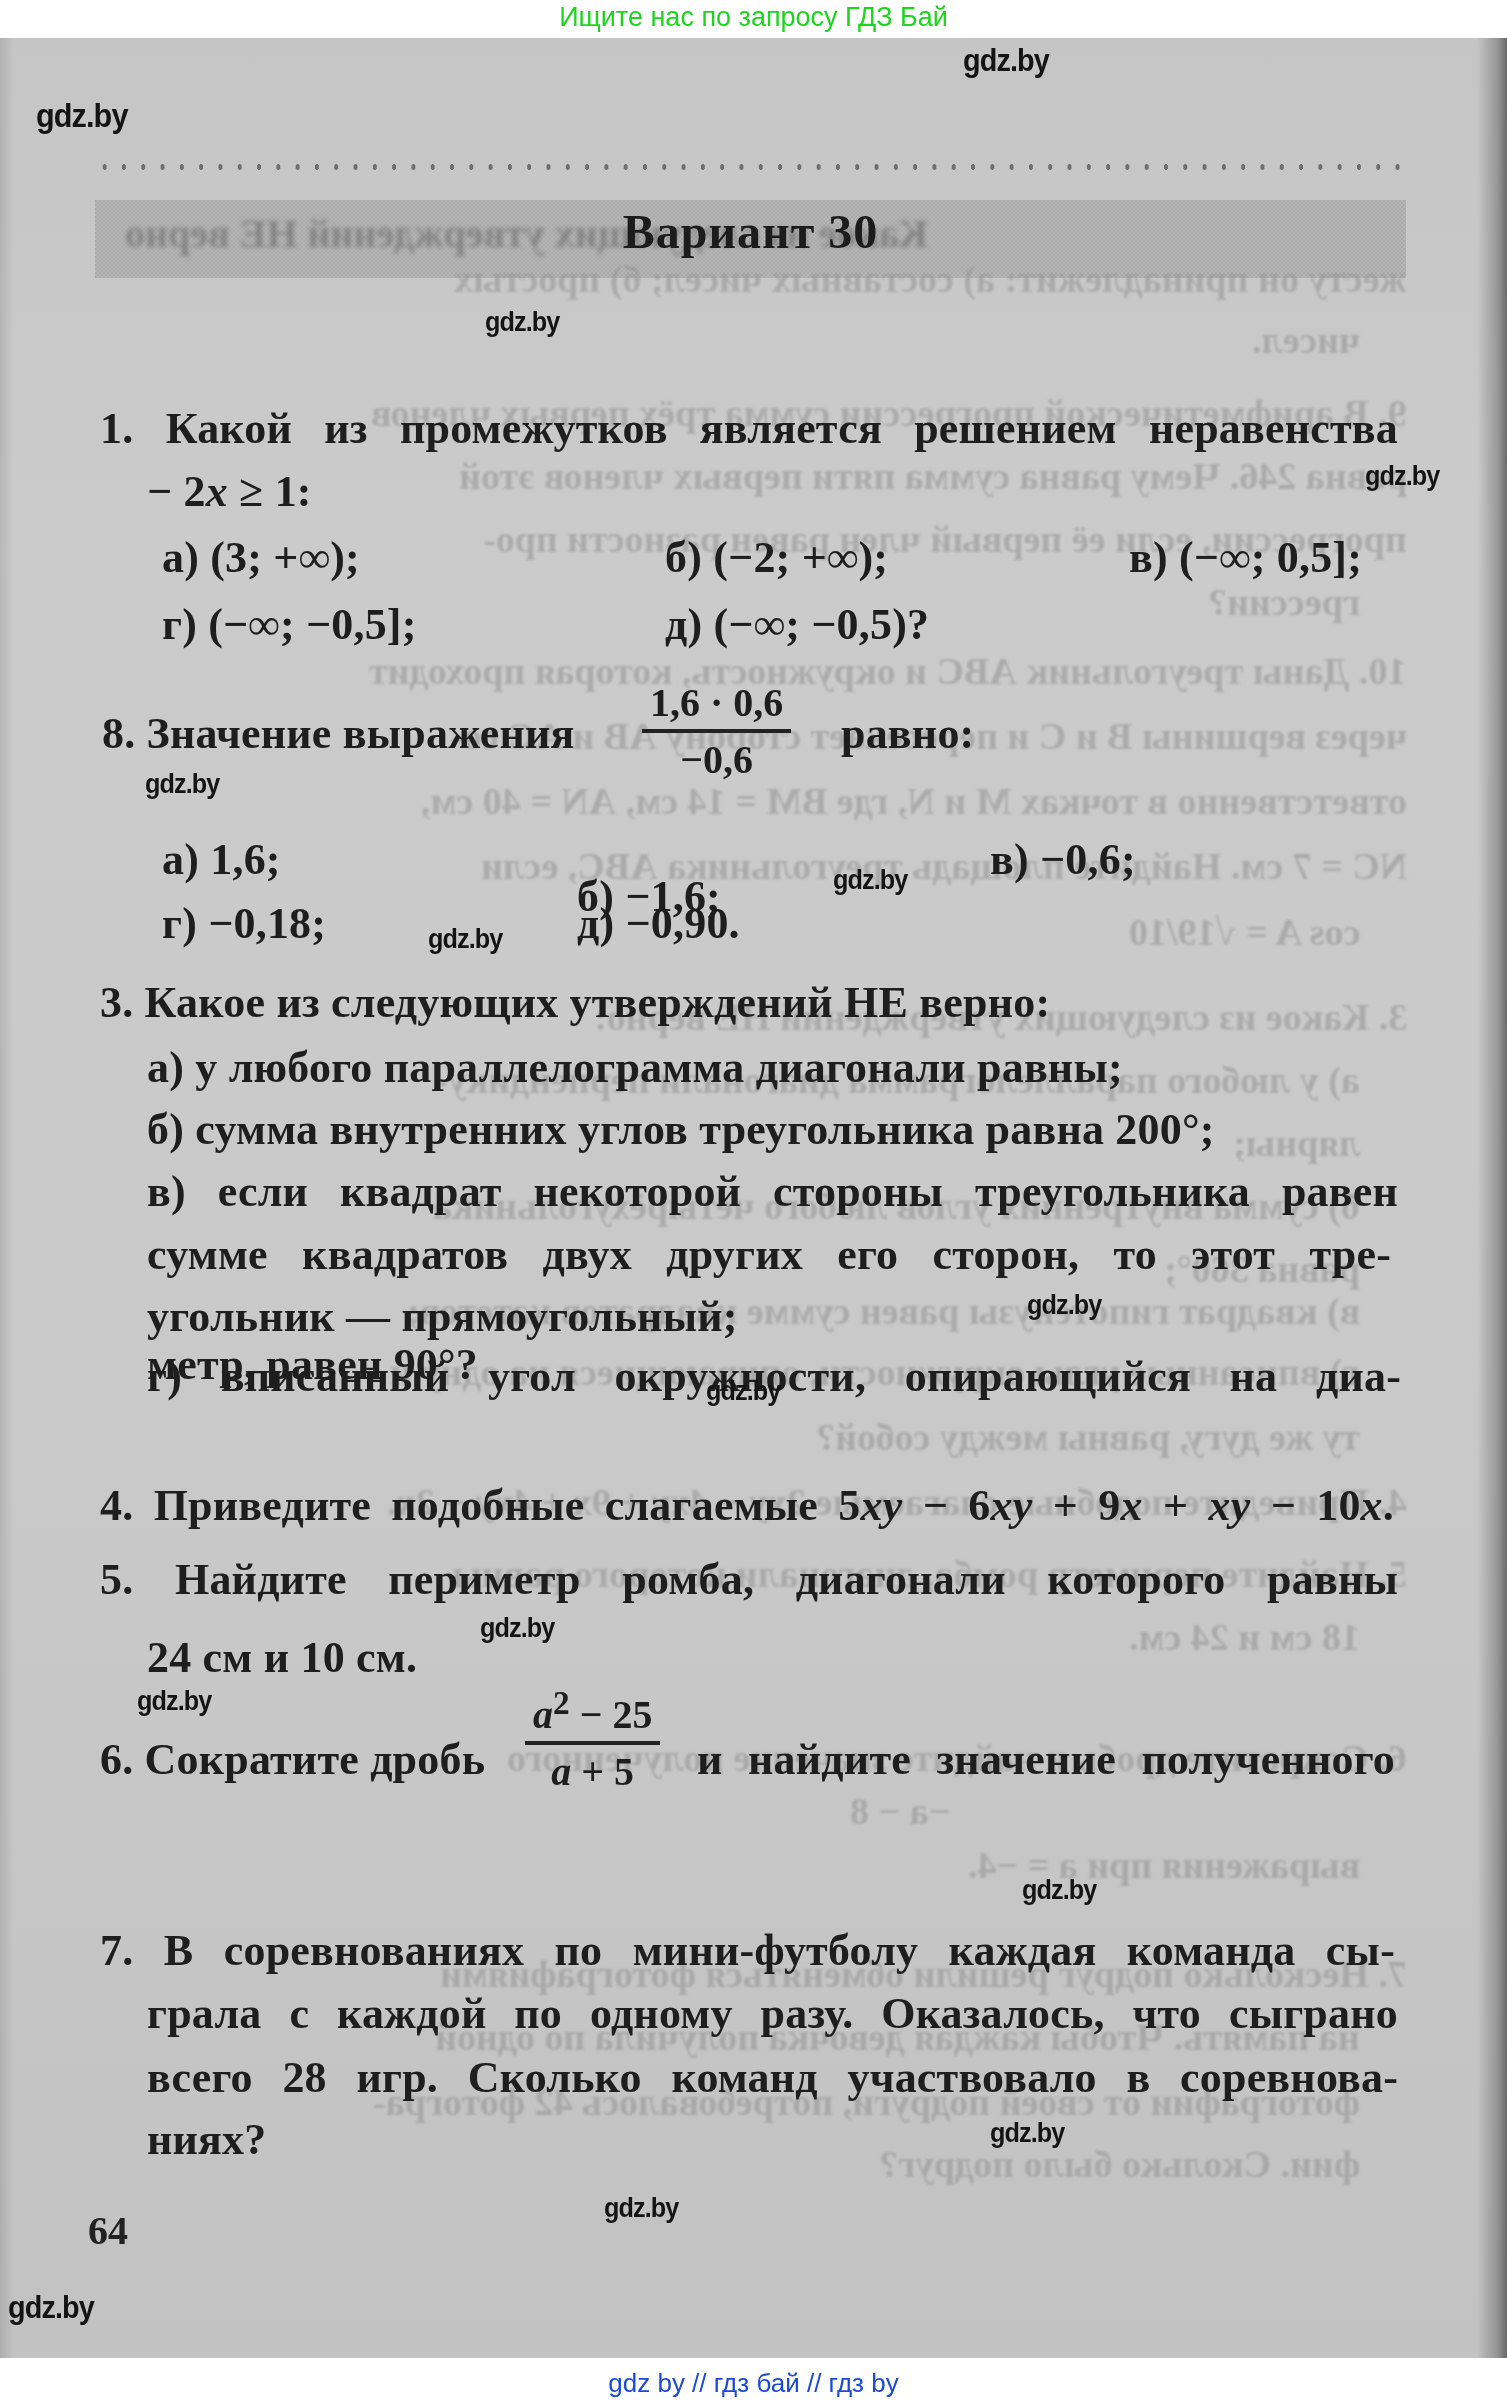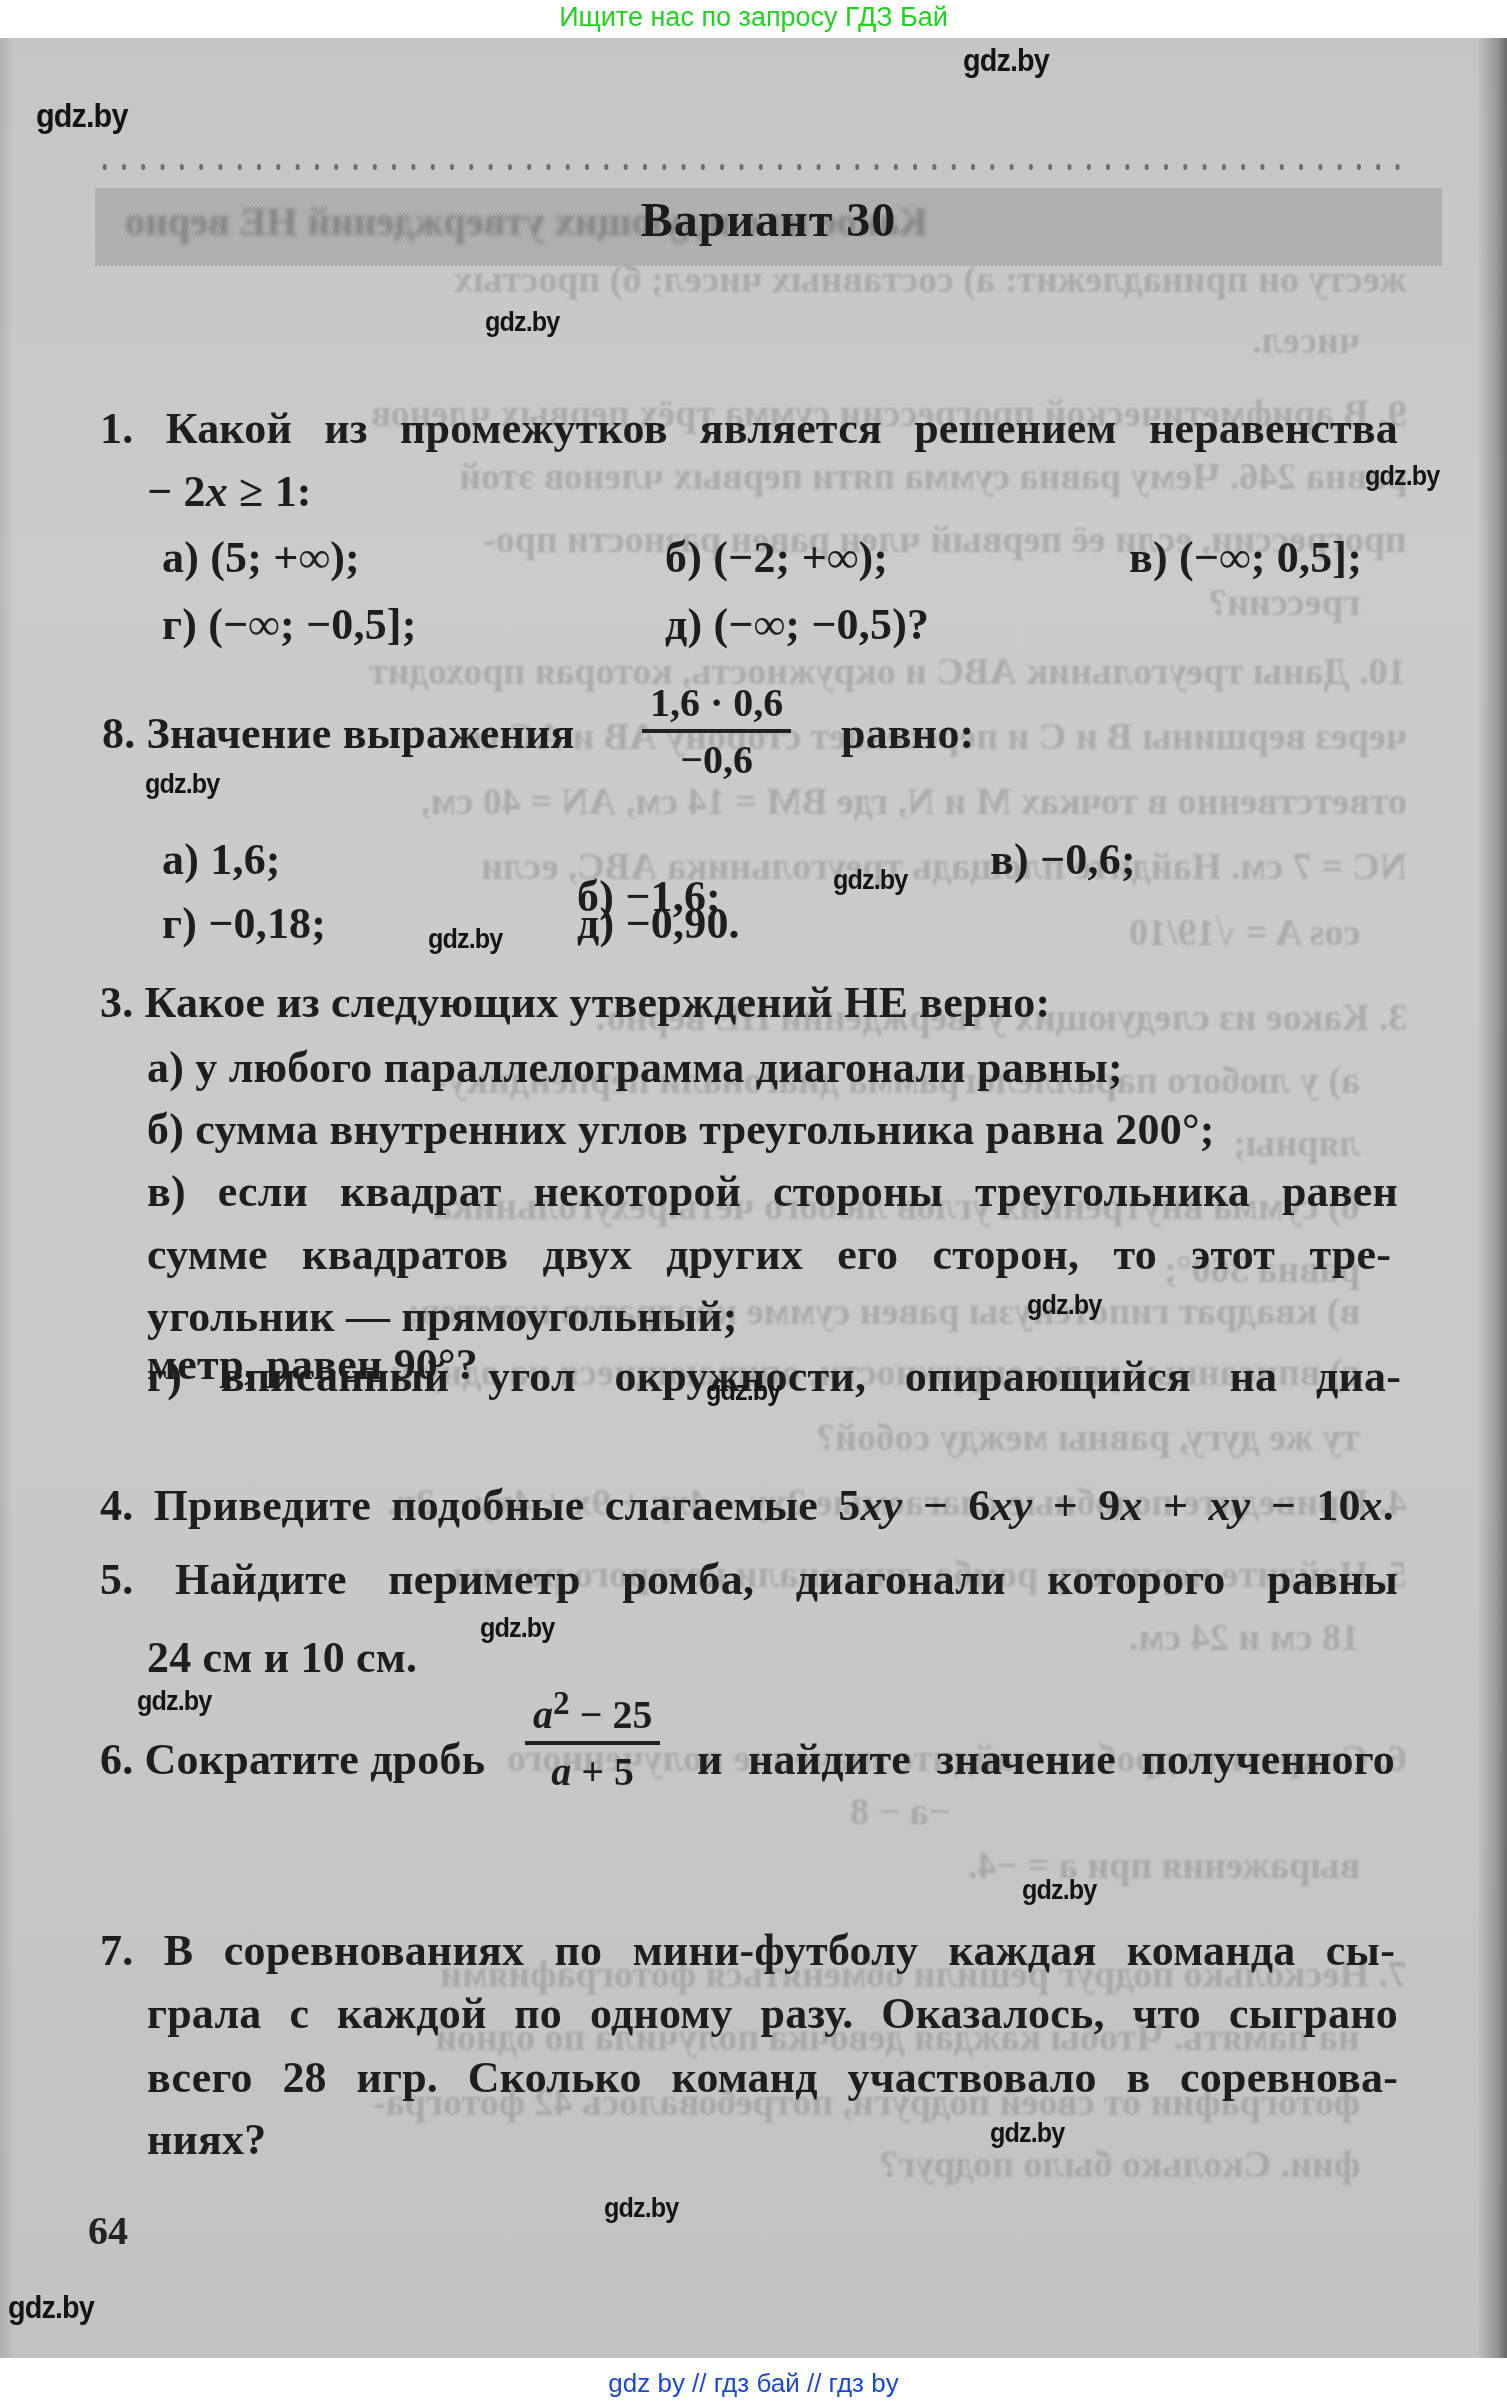--- a/index.html
+++ b/index.html
@@ -11,23 +11,23 @@
         background:linear-gradient(to right,rgba(0,0,0,0),rgba(0,0,0,.25) 70%,rgba(30,30,30,.55));}
   .scan-edge-left{position:absolute;left:0;top:0;width:14px;height:100%;
         background:linear-gradient(to right,rgba(0,0,0,.10),rgba(0,0,0,0));}
   .promo{position:absolute;top:2px;left:0;width:100%;text-align:center;
         font-family:"Liberation Sans",sans-serif;font-size:27px;color:#1fd41f;}
   .links{position:absolute;top:2368px;left:0;width:100%;text-align:center;
         font-family:"Liberation Sans",sans-serif;font-size:26px;color:#1b49d8;cursor:pointer;}
   .dots{position:absolute;left:95px;top:159px;width:1313px;height:16px;
         background-image:radial-gradient(ellipse 3.5px 5.5px at center,#6e6e6e 55%,rgba(0,0,0,0) 62%);
         background-size:19.3px 16px;background-repeat:repeat-x;}
-  .band{position:absolute;left:95px;top:188px;width:1311px;height:78px;
+  .band{position:absolute;left:95px;top:200px;width:1311px;height:78px;
         background:repeating-conic-gradient(#b7b7b7 0% 25%, #a9a9a9 0% 50%);
-        background-size:4px 4px;padding-left:36px;}
+        background-size:4px 4px;}
   .band-title{position:absolute;left:0;top:4px;width:100%;text-align:center;
         font-weight:700;font-size:48px;color:#1c1c1c;letter-spacing:1px;}
   .band-ghost{position:absolute;left:30px;top:10px;font-weight:700;font-size:40px;
         color:rgba(75,75,75,.45);filter:blur(2px);transform:scaleX(-1);white-space:nowrap;}
   .line{position:absolute;font-weight:700;font-size:44px;color:#1e1e1e;
         white-space:nowrap;letter-spacing:0.2px;z-index:5;}
   .just{white-space:normal;text-align:justify;text-align-last:justify;}
   .line i, .frac i{font-style:italic;}
   .frac{position:absolute;font-weight:700;font-size:40px;color:#1e1e1e;text-align:center;z-index:5;}
   .frac .num{padding:0 8px 3px 8px;border-bottom:4px solid #222;}
@@ -82,21 +82,21 @@
 
   <div class="dots"></div>
 
   <div class="band">
     <div class="band-ghost">Какое из следующих утверждений НЕ верно</div>
     <div class="band-title">Вариант 30</div>
   </div>
 
   <div class="line just" style="left:100px;top:403px;width:1298px;">1. Какой из промежутков является решением неравенства</div>
   <div class="line" style="left:147px;top:466px;"><span>− 2</span><i>x</i><span> ≥ 1:</span></div>
-  <div class="line" style="left:162px;top:532px;">а) (5; +∞);</div>
+  <div class="line" style="left:162px;top:532px;">а) (3; +∞);</div>
   <div class="line" style="left:665px;top:532px;">б) (−2; +∞);</div>
   <div class="line" style="left:1129px;top:532px;">в) (−∞; 0,5];</div>
   <div class="line" style="left:162px;top:599px;">г) (−∞; −0,5];</div>
   <div class="line" style="left:665px;top:599px;">д) (−∞; −0,5)?</div>
 
   <div class="line" style="left:102px;top:708px;">8. Значение выражения</div>
   <div class="frac" style="left:642px;top:679px;">
     <div class="num">1,6 · 0,6</div>
     <div class="den">−0,6</div>
   </div>

